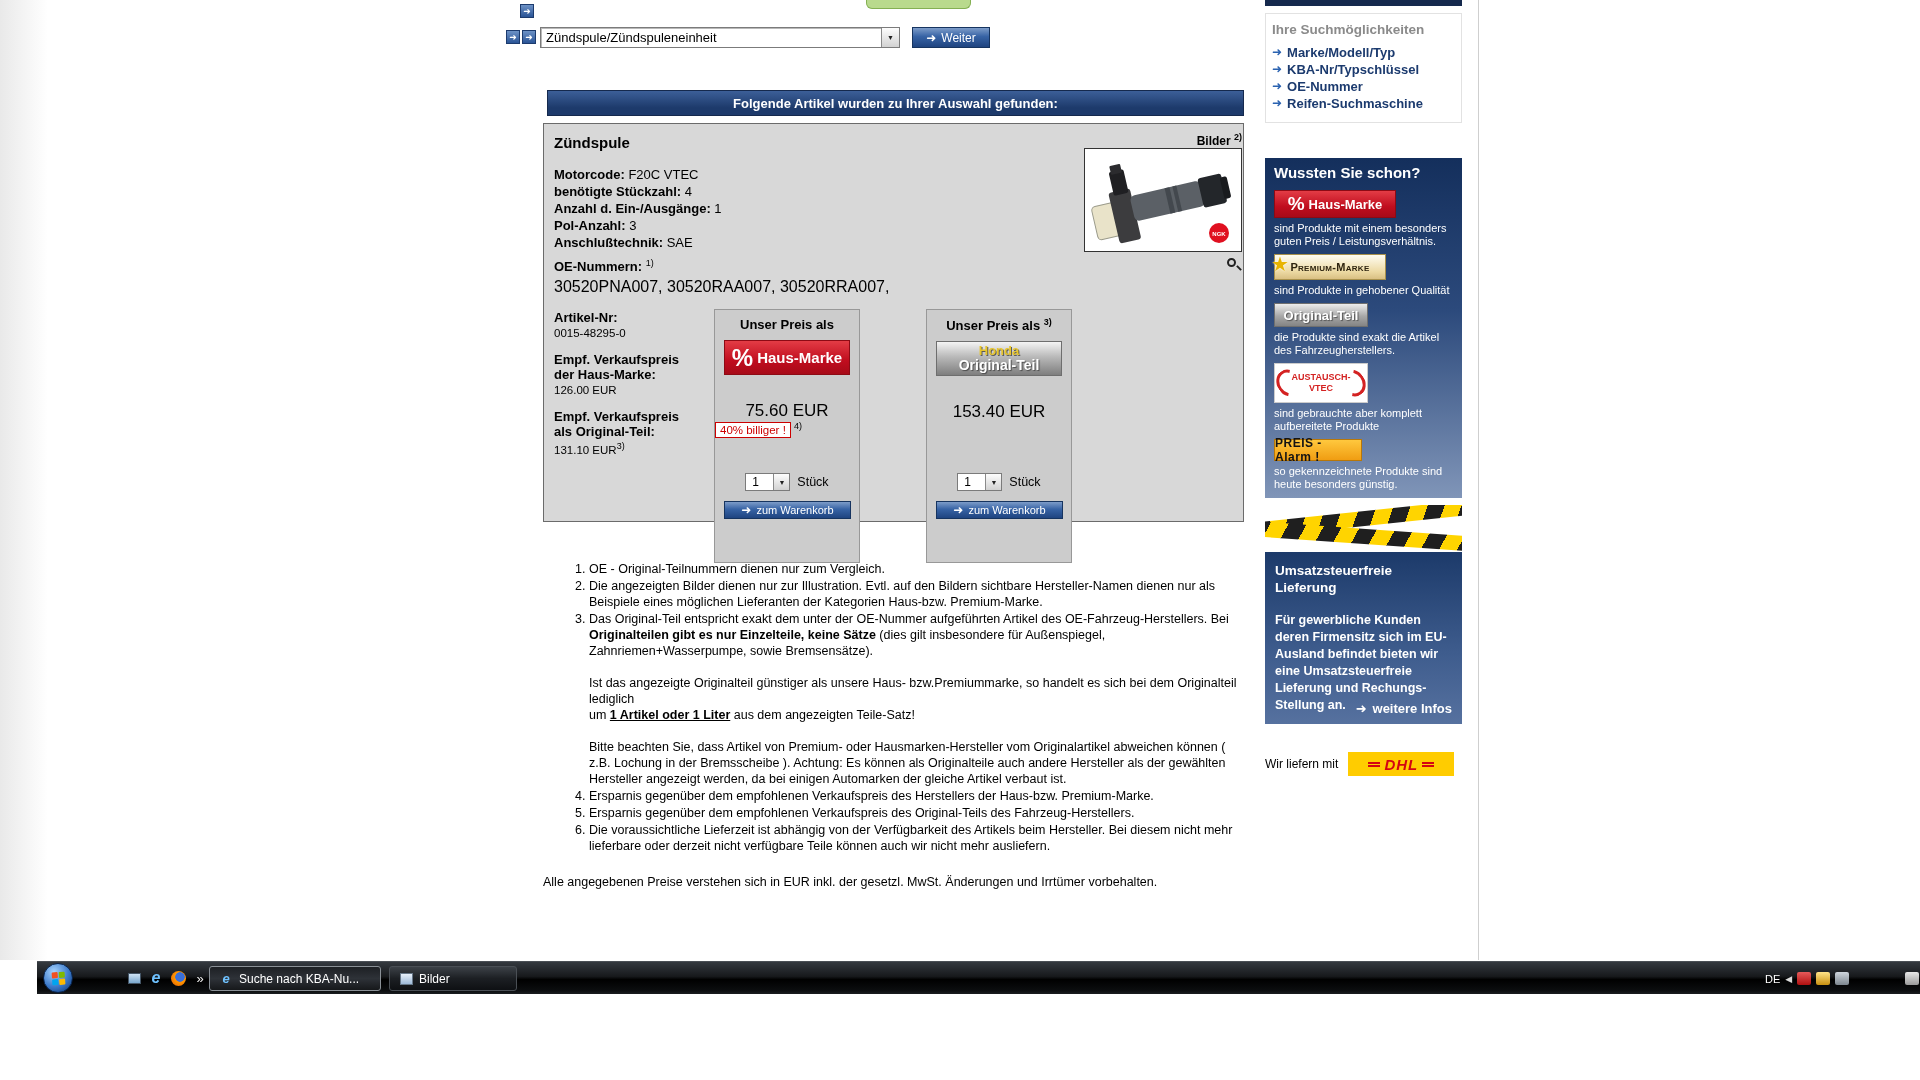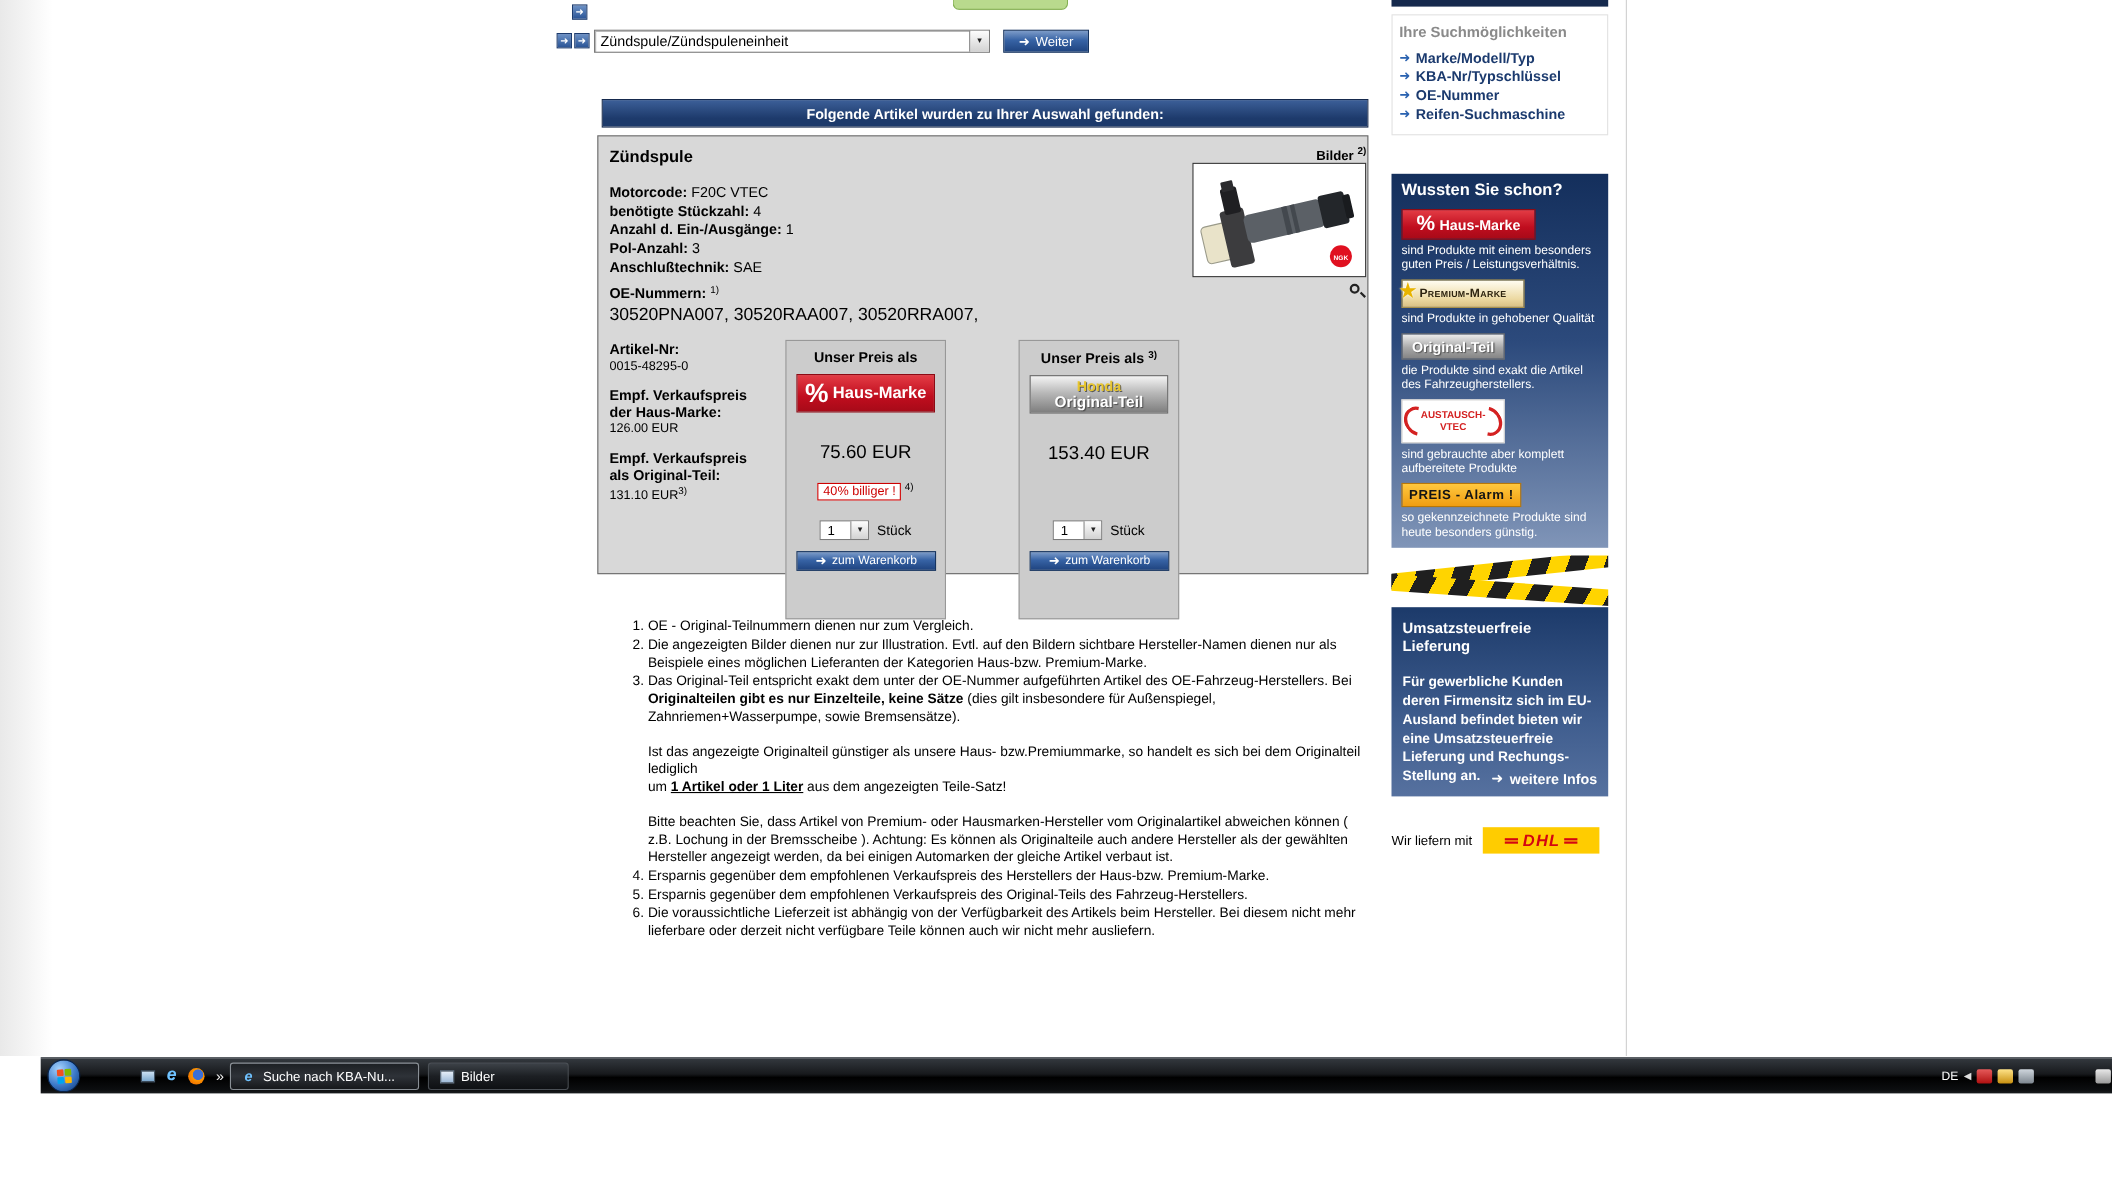--- a/index.html
+++ b/index.html
@@ -59,21 +59,21 @@
   .badge-red .pc { font-size:24px; font-weight:bold; line-height:30px; }
   .badge-red .tx { font-size:15px; font-weight:bold; }
   .badge-honda { margin:8px auto 0; width:126px; height:35px; text-align:center;
                  background:linear-gradient(#f4f4f4,#b9b9b9 45%,#7e7e7e);
                  border:1px solid #6e6e6e; padding-top:1px; }
   .badge-honda .l1 { font-size:13px; font-weight:bold; color:#e7c52e;
                      text-shadow:1px 1px 0 #5a5a5a; line-height:15px; }
   .badge-honda .l2 { font-size:14px; font-weight:bold; color:#fff;
                      text-shadow:1px 1px 1px #4a4a4a; line-height:15px; }
   .oprice { margin-top:26px; text-align:center; font-size:17px; }
-  .odisc { margin-top:16px; text-align:center; font-size:11.5px; }
+  .odisc { text-align:left; font-size:11.5px; }
   .odisc .box { display:inline-block; border:1px solid #cc0000; color:#cc0000;
                 background:#fff; padding:1px 4px; }
   .qtyrow { position:absolute; left:0; right:0; top:163px; display:flex; align-items:center;
             justify-content:center; gap:7px; font-size:12.5px; }
   .qtysel { display:flex; width:45px; height:18px; background:#fff; border:1px solid #7b7b7b; }
   .qtysel .qv { flex:1; font-size:12px; padding:1px 0 0 6px; }
   .qtysel .ddbtn { width:16px; }
   .cartbtn { position:absolute; left:9px; top:191px; width:127px; height:18px; font-size:11px; }
 
   .bilder { left:540px; top:8px; width:158px; text-align:right; font-size:12px; font-weight:bold; }
@@ -121,21 +121,21 @@
                 justify-content:center; margin:2px 0; }
   .badge-aus { position:relative; width:94px; height:40px; background:#fff; border:1px solid #ccc;
                color:#d42222; font-weight:bold; font-size:9px; text-align:center;
                padding-top:8px; line-height:11px; margin:2px 0; }
   .badge-aus .arcL, .badge-aus .arcR { position:absolute; width:24px; height:28px;
                border:3px solid #d42222; border-radius:50%; }
   .badge-aus .arcL { left:2px; top:5px; border-right-color:transparent; border-bottom-color:transparent;
                transform:rotate(-35deg); }
   .badge-aus .arcR { right:2px; top:5px; border-left-color:transparent; border-top-color:transparent;
                transform:rotate(-35deg); }
-  .badge-alarm { width:109px; height:22px; background:linear-gradient(#ffc83e,#f09d12);
+  .badge-alarm { width:88px; height:22px; background:linear-gradient(#ffc83e,#f09d12);
                  border:1px solid #b87708; color:#141414; font-weight:bold; font-size:12px;
                  display:flex; align-items:center; justify-content:center; letter-spacing:.5px;
                  margin:4px 0 2px; }
 
   .hazard { left:1265px; top:505px; width:197px; height:48px; overflow:hidden; }
   .hz { position:absolute; left:-30px; width:260px; height:15px;
         background:repeating-linear-gradient(115deg,#ffd400 0 16px,#1f1f1f 16px 32px); }
   .hz1 { top:6px; transform:rotate(-6deg); }
   .hz2 { top:24px; transform:rotate(4deg); }
 
@@ -316,20 +316,21 @@
       <li>
         <span>Das Original-Teil entspricht exakt dem unter der OE-Nummer aufgeführten Artikel des OE-Fahrzeug-Herstellers. Bei </span><b>Originalteilen gibt es nur Einzelteile, keine Sätze</b><span> (dies gilt insbesondere für Außenspiegel, Zahnriemen+Wasserpumpe, sowie Bremsensätze).</span>
         <div class="npara"><span>Ist das angezeigte Originalteil günstiger als unsere Haus- bzw.Premiummarke, so handelt es sich bei dem Originalteil lediglich</span><br>
           <span>um </span><span class="ul-b">1 Artikel oder 1 Liter</span><span> aus dem angezeigten Teile-Satz!</span></div>
         <div class="npara">Bitte beachten Sie, dass Artikel von Premium- oder Hausmarken-Hersteller vom Originalartikel abweichen können ( z.B. Lochung in der Bremsscheibe ). Achtung: Es können als Originalteile auch andere Hersteller als der gewählten Hersteller angezeigt werden, da bei einigen Automarken der gleiche Artikel verbaut ist.</div>
       </li>
       <li><span>Ersparnis gegenüber dem empfohlenen Verkaufspreis des Herstellers der Haus-bzw. Premium-Marke.</span></li>
       <li><span>Ersparnis gegenüber dem empfohlenen Verkaufspreis des Original-Teils des Fahrzeug-Herstellers.</span></li>
       <li><span>Die voraussichtliche Lieferzeit ist abhängig von der Verfügbarkeit des Artikels beim Hersteller. Bei diesem nicht mehr lieferbare oder derzeit nicht verfügbare Teile können auch wir nicht mehr ausliefern.</span></li>
     </ol>
+    <div class="nfooter">Alle angegebenen Preise verstehen sich in EUR  inkl. der gesetzl. MwSt. Änderungen und Irrtümer vorbehalten.</div>
   </div>
 
   <div class="abs side-strip"></div>
 
   <div class="abs searchbox">
     <div class="stitle">Ihre Suchmöglichkeiten</div>
     <div class="slink">
         <span class="sa">➜</span>
         <span>Marke/Modell/Typ</span>
       </div>

